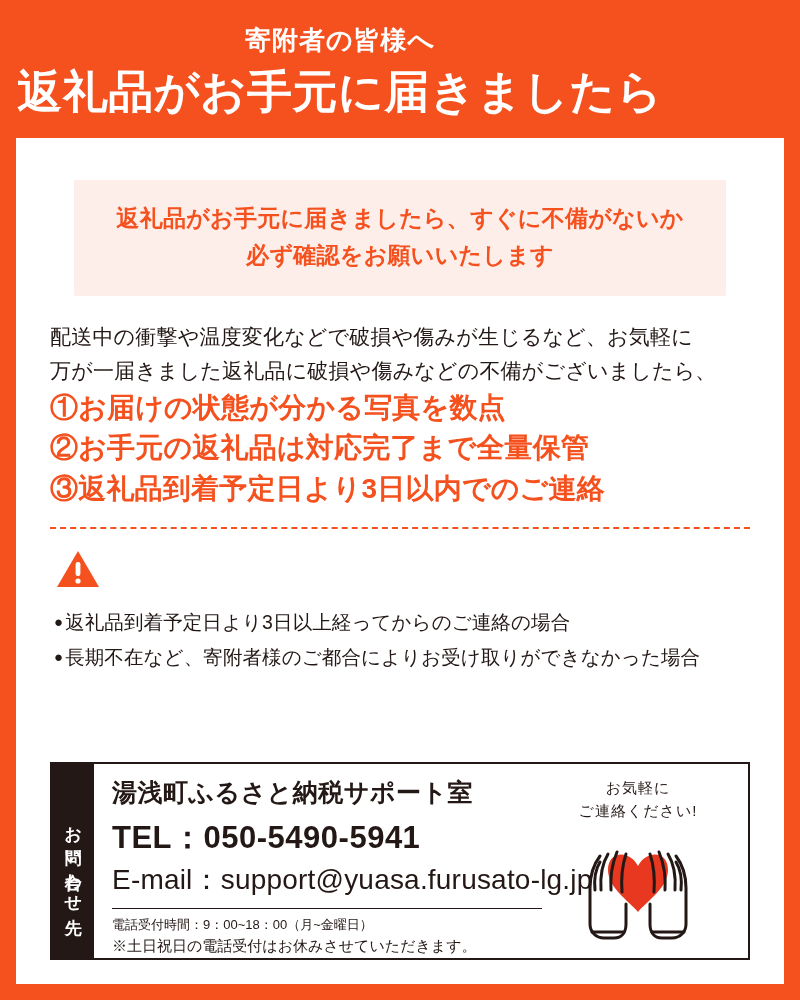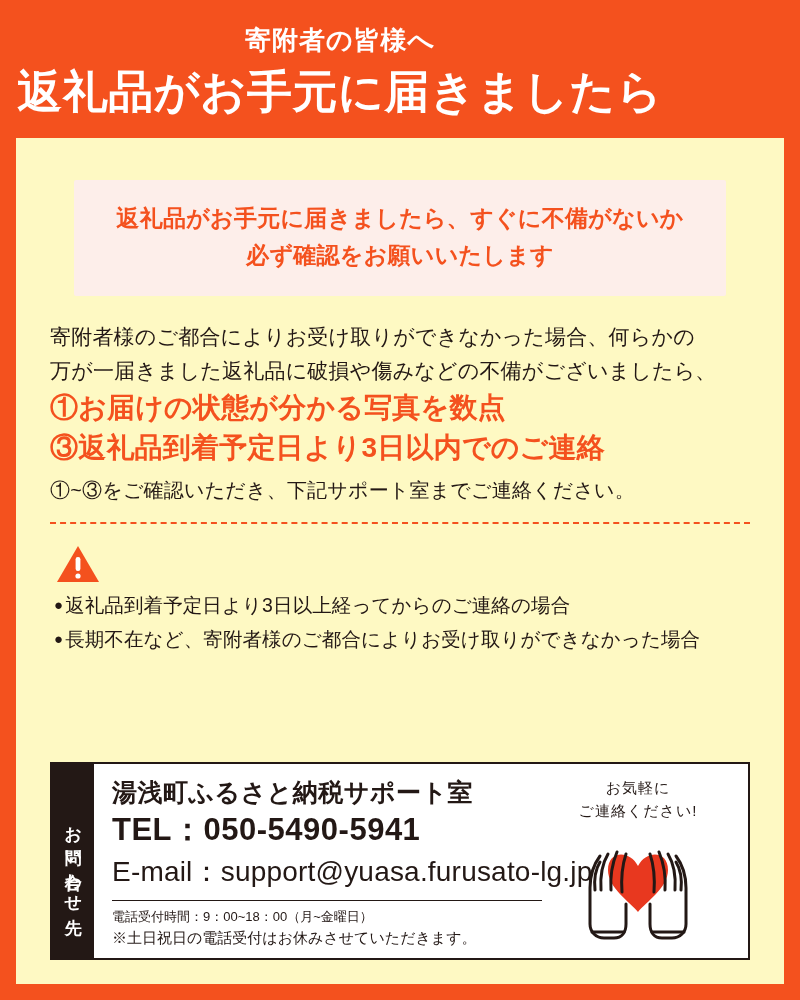--- a/index.html
+++ b/index.html
@@ -38,21 +38,21 @@
     letter-spacing: 0.5px;
     white-space: nowrap;
   }
   
   .card {
     position: absolute;
     left: 16px;
     top: 138px;
     width: 768px;
     height: 846px;
-    background: #fef9c3;
+    background: #ffffff;
     padding: 30px 34px 4px 34px;
   }
   
   .notice {
     background: #fdeeea;
     border-radius: 2px;
     padding: 20px 10px 22px 10px;
     text-align: center;
     margin: 12px 24px 0 24px;
   }
@@ -108,20 +108,21 @@
   }
   .warn-text {
     color: #f4511e;
     font-size: 20px;
     font-weight: bold;
     line-height: 1.55;
     letter-spacing: 0.2px;
     white-space: nowrap;
   }
   .bullets {
+    margin-top: 12px;
     padding-left: 4px;
   }
   .bullet {
     color: #231815;
     font-size: 19.5px;
     line-height: 1.75;
     letter-spacing: 0.1px;
     white-space: nowrap;
   }
   .bullet .dot { font-size: 15px; vertical-align: 2px; margin-right: 2px; }
@@ -161,21 +162,21 @@
     position: relative;
   }
   .c-title {
     color: #231815;
     font-size: 25px;
     font-weight: bold;
     letter-spacing: 0.5px;
     white-space: nowrap;
   }
   .c-tel {
-    margin-top: 0;
+    margin-top: 8px;
     color: #231815;
     font-size: 31px;
     font-weight: bold;
     letter-spacing: 0.5px;
     white-space: nowrap;
   }
   .c-mail {
     margin-top: 2px;
     color: #231815;
     font-size: 28px;
@@ -231,30 +232,30 @@
   </div>
 
   <div class="card">
 
     <div class="notice">
       <div class="notice-line">返礼品がお手元に届きましたら、すぐに不備がないか</div>
       <div class="notice-line">必ず確認をお願いいたします</div>
     </div>
 
     <div class="para">
-      <div>寄附者様のご都合によりお受け取りができなかった場合、何らかの</div>
+      <div>配送中の衝撃や温度変化などで破損や傷みが生じるなど、お気軽に</div>
       <div>万が一届きました返礼品に破損や傷みなどの不備がございましたら、</div>
     </div>
 
     <div class="points">
       <div class="point">①お届けの状態が分かる写真を数点</div>
+      <div class="point">②お手元の返礼品は対応完了まで全量保管</div>
       <div class="point">③返礼品到着予定日より3日以内でのご連絡</div>
     </div>
 
-    <div class="closing">①~③をご確認いただき、下記サポート室までご連絡ください。</div>
 
     <div class="divider"></div>
 
     <div class="warn">
       <div class="warn-icon">
         <svg width="44" height="40" viewBox="0 0 44 40" aria-hidden="true">
           <path d="M22 2 L43 38 L1 38 Z" fill="#f4511e"></path>
           <rect x="19.6" y="13" width="4.8" height="14" rx="2.2" fill="#ffffff"></rect>
           <circle cx="22" cy="32" r="2.6" fill="#ffffff"></circle>
         </svg>

